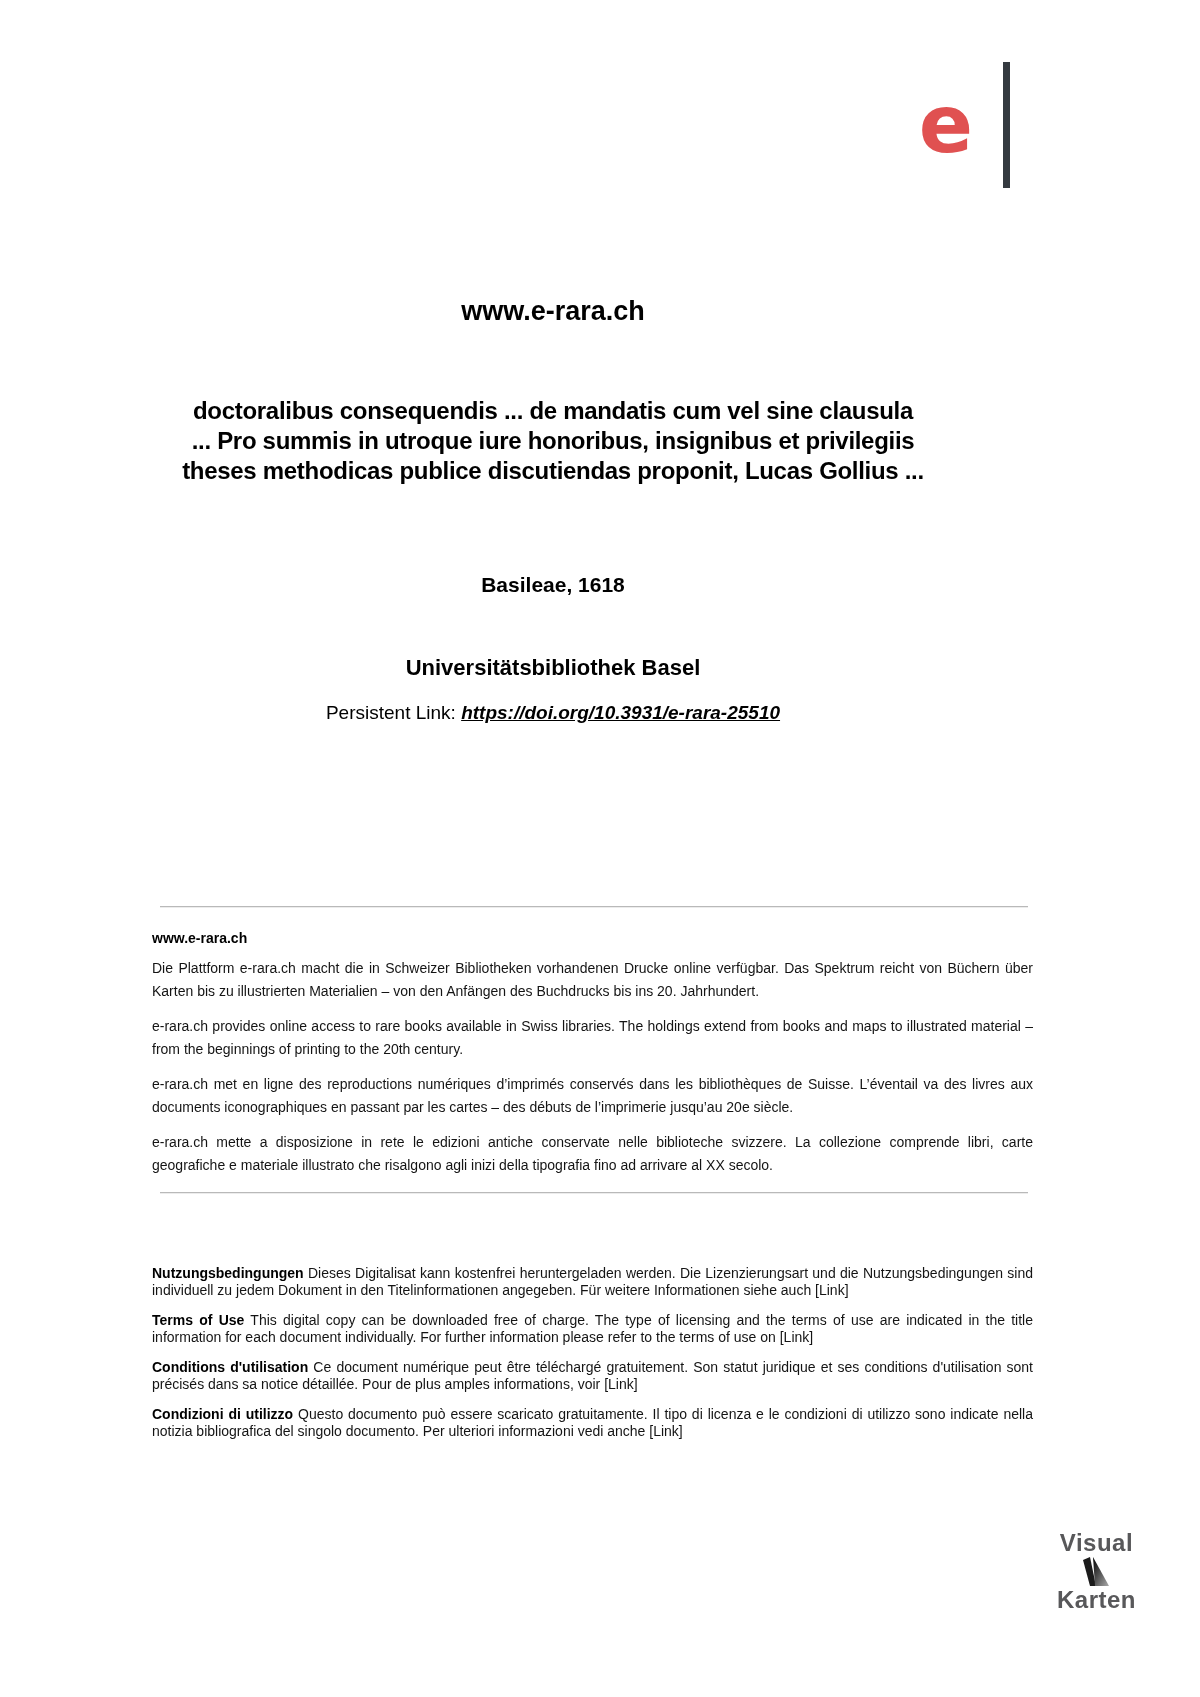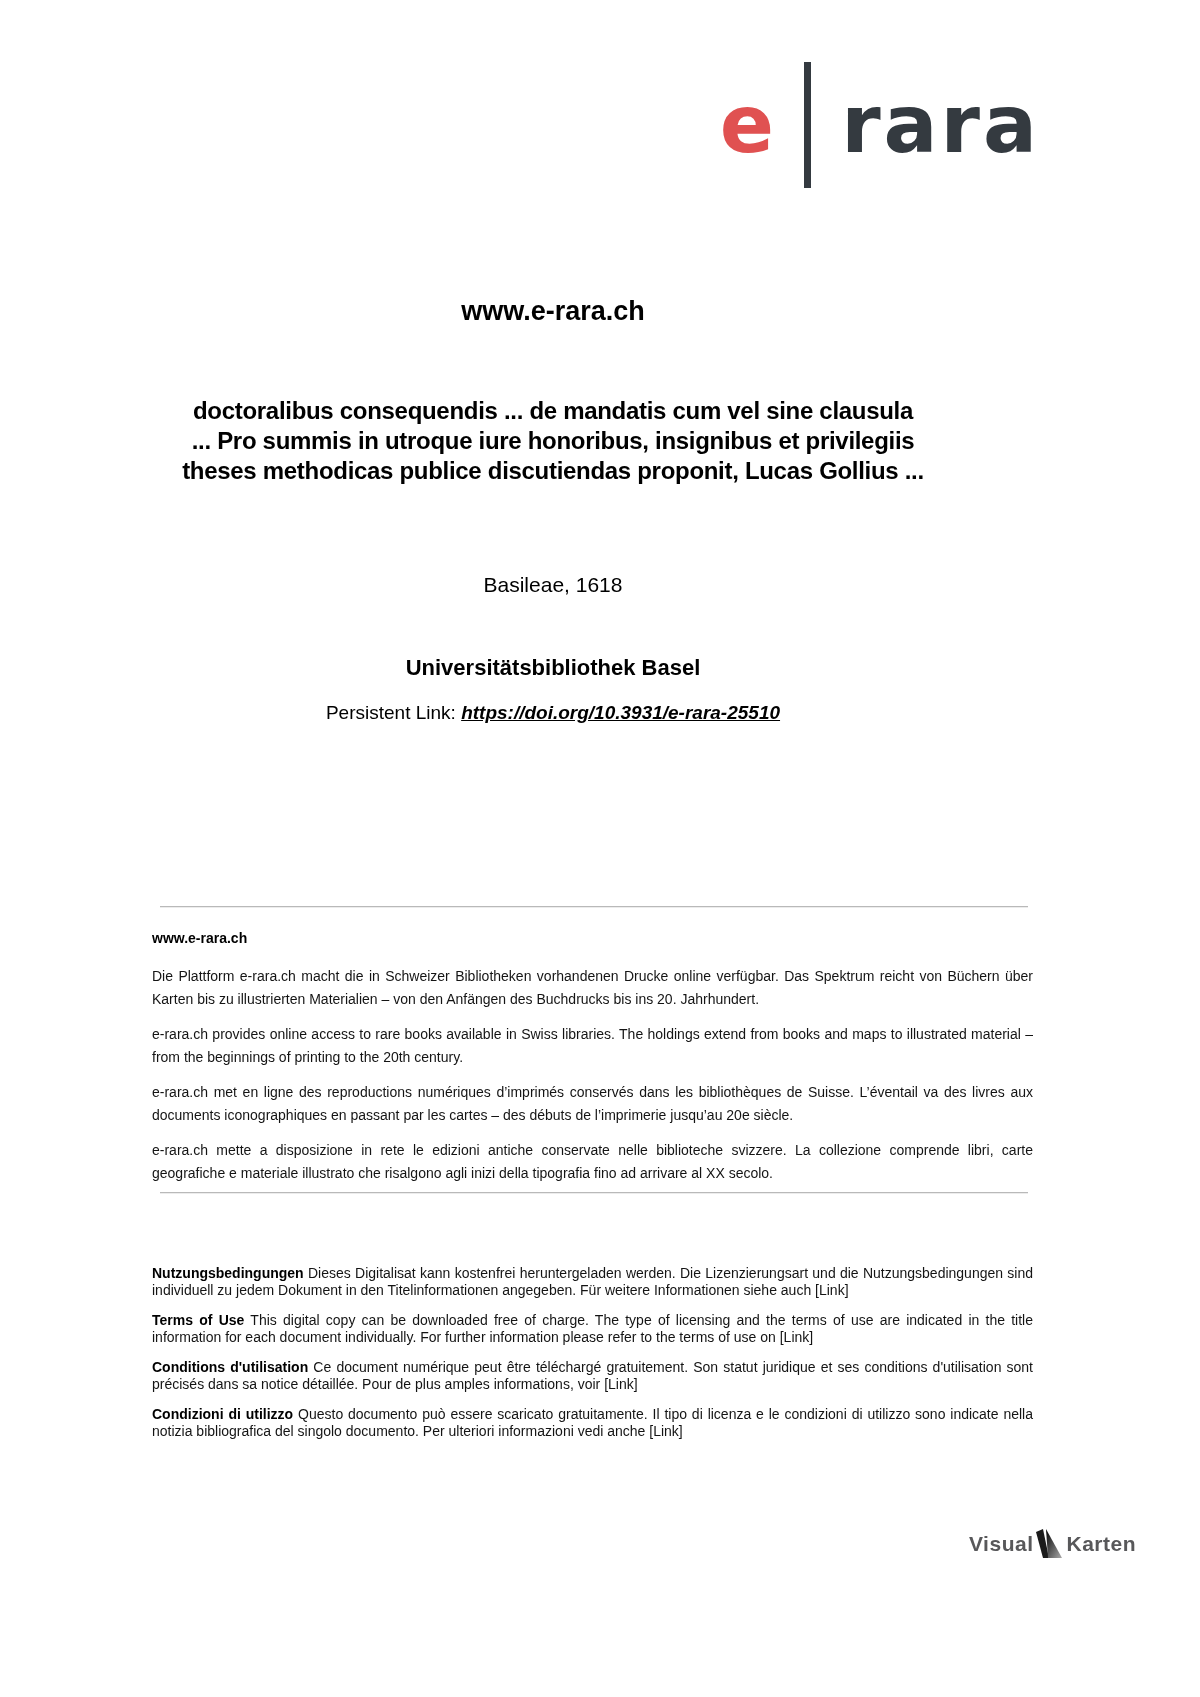--- a/index.html
+++ b/index.html
@@ -22,21 +22,21 @@
   }
   .erara-e   { color:#e05151; font-size:80px; line-height:1; }
   .erara-bar { width:7px; height:126px; background:#343a40; margin:0 30px; }
   .erara-word{ color:#343a40; font-size:80px; line-height:1; letter-spacing:3px; }
 
   
   .center-col { position:absolute; left:58px; width:990px; text-align:center; }
   .site-heading { top:296px; font-size:27px; font-weight:bold; color:#000; }
   .main-title   { top:396px; font-size:24px; font-weight:bold; line-height:30px; letter-spacing:-0.3px; color:#000; }
   .author-line  { top:525px; font-size:21px; font-weight:bold; color:#000; }
-  .imprint-line { top:573px; font-size:21px; font-weight:normal; color:#000; }
+  .imprint-line { top:573px; font-size:21px; font-weight:bold; color:#000; }
   .library-line { top:655px; font-size:22px; font-weight:bold; color:#000; }
   .plink-line   { top:702px; font-size:19px; color:#000; }
   .plink-url    { font-style:italic; text-decoration:underline; cursor:pointer;font-weight:bold; }
 
   
   .divider {
     position:absolute; left:160px; width:868px; height:1px;
     background:#b9b9b9; box-shadow:0 1px 0 #ececec;
   }
   .divider-1 { top:906px; }
@@ -44,45 +44,45 @@
 
   
   .text-col {
     position:absolute; left:152px; width:881px;
     font-size:14px; color:#141414;
     text-align:justify;
   }
   .about-block { top:927px; line-height:22.5px; }
   .about-heading { font-weight:bold; line-height:22px; text-align:left; color:#000; }
   .about-block p { margin:13px 0 0 0; }
-  .about-block p:first-of-type { margin-top:16px; }
+  .about-block p:first-of-type { margin-top:8px; }
 
   .terms-block { top:1265px; line-height:17px; }
   .terms-section { margin:0 0 13px 0; }
   .terms-heading { font-weight:bold; color:#000; }
   .terms-link { cursor:pointer; }
 
   
   .vl-logo {
     position:absolute; top:1529px; right:64px;
     display:flex; align-items:center;
-    font-size:21px; font-weight:bold; color:#58585a;
+    font-size:24px; font-weight:bold; color:#58585a;
     letter-spacing:0.5px;
+    flex-direction:column;
   }
   .vl-mark { margin:0 3px; display:block; }
 </style>
 </head>
 <body>
 
 <div class="page">
 
   <div class="erara-logo">
     <span class="erara-e">e</span>
     <span class="erara-bar"></span>
-    <span class="erara-word">rara</span>
   </div>
 
   <div class="center-col site-heading">www.e-rara.ch</div>
 
   <div class="center-col main-title">
     <div>doctoralibus consequendis ... de mandatis cum vel sine clausula</div>
     <div>... Pro summis in utroque iure honoribus, insignibus et privilegiis</div>
     <div>theses methodicas publice discutiendas proponit, Lucas Gollius ...</div>
   </div>
 

